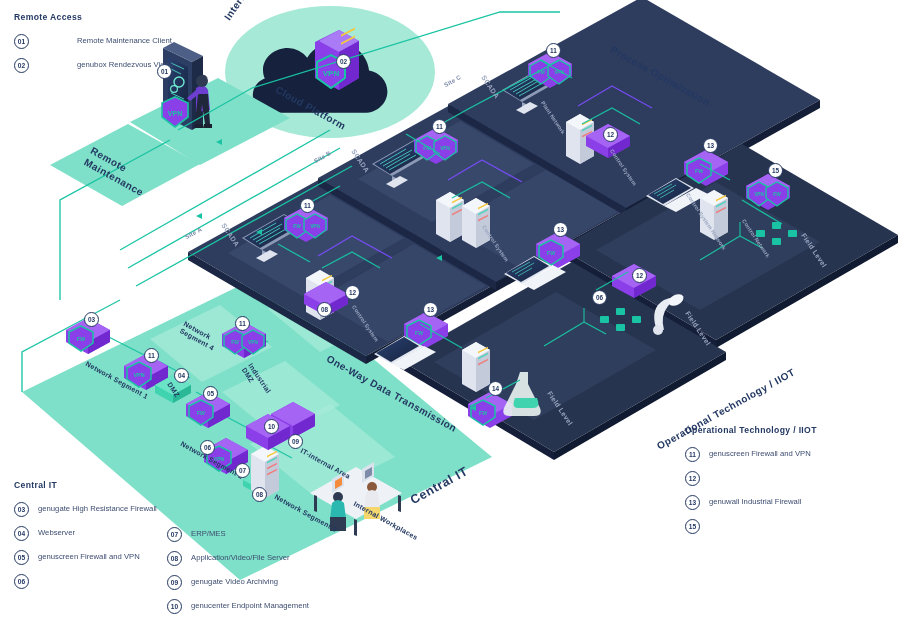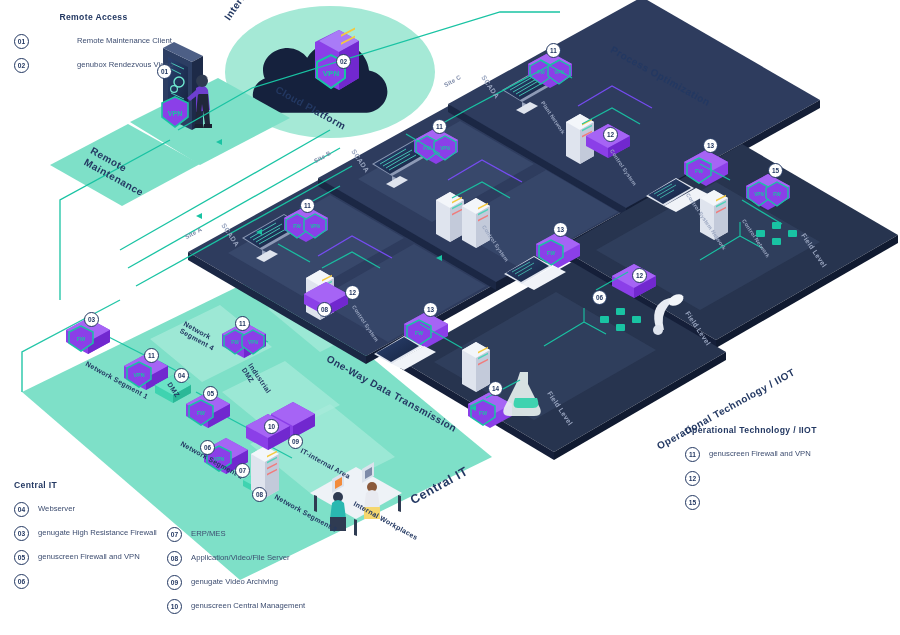--- a/index.html
+++ b/index.html
@@ -30,21 +30,21 @@
     width: 15px; height: 15px; border-radius: 50%;
     border: 1.1px solid #233862; color: #233862;
     font-size: 6.6px; font-weight: bold;
     display: flex; align-items: center; justify-content: center;
     margin-right: 9px; letter-spacing: .1px;
   }
   .legend-text {
     font-size: 7.7px; color: #3d4d70; line-height: 1.38;
     padding-top: 2px; max-width: 150px;
   }
-  #legend-remote { left: 14px; top: 12px; text-align: center; }
+  #legend-remote { left: 14px; top: 12px; }
   #legend-remote .legend-text { max-width: 170px; margin-left: 39px; }
   #legend-central { left: 14px; top: 480px; }
   #legend-central-b { left: 167px; top: 527px; }
   #legend-ot { left: 685px; top: 425px; }
   #legend-ot .legend-text { max-width: 142px; }
 
   
   .lbl {
     position: absolute;
     white-space: nowrap;
@@ -629,28 +629,28 @@
     </div>
     <div class="legend-row">
       <div class="badge">02</div>
       <div class="legend-text">genubox Rendezvous Video</div>
     </div>
   </div>
 
   <div class="legend" id="legend-central">
     <div class="legend-title">Central IT</div>
     <div class="legend-row">
+      <div class="badge">03</div>
+      <div class="legend-text">genugate High Resistance Firewall</div>
+    </div>
+    <div class="legend-row">
       <div class="badge">04</div>
       <div class="legend-text">Webserver</div>
     </div>
     <div class="legend-row">
-      <div class="badge">03</div>
-      <div class="legend-text">genugate High Resistance Firewall</div>
-    </div>
-    <div class="legend-row">
       <div class="badge">05</div>
       <div class="legend-text">genuscreen Firewall and VPN</div>
     </div>
     <div class="legend-row">
       <div class="badge">06</div>
     </div>
   </div>
 
   <div class="legend" id="legend-central-b">
     <div class="legend-row">
@@ -660,31 +660,35 @@
     <div class="legend-row">
       <div class="badge">08</div>
       <div class="legend-text">Application/Video/File Server</div>
     </div>
     <div class="legend-row">
       <div class="badge">09</div>
       <div class="legend-text">genugate Video Archiving</div>
     </div>
     <div class="legend-row">
       <div class="badge">10</div>
-      <div class="legend-text">genuscreen Central Management</div>
+      <div class="legend-text">genucenter Endpoint Management</div>
     </div>
   </div>
 
   <div class="legend" id="legend-ot">
     <div class="legend-title">Operational Technology / IIOT</div>
     <div class="legend-row">
       <div class="badge">11</div>
       <div class="legend-text">genuscreen Firewall and VPN</div>
     </div>
     <div class="legend-row">
       <div class="badge">12</div>
     </div>
     <div class="legend-row">
+      <div class="badge">13</div>
+      <div class="legend-text">genuwall Industrial Firewall</div>
+    </div>
+    <div class="legend-row">
       <div class="badge">15</div>
     </div>
   </div>
 
 </div>
 
 </body></html>

